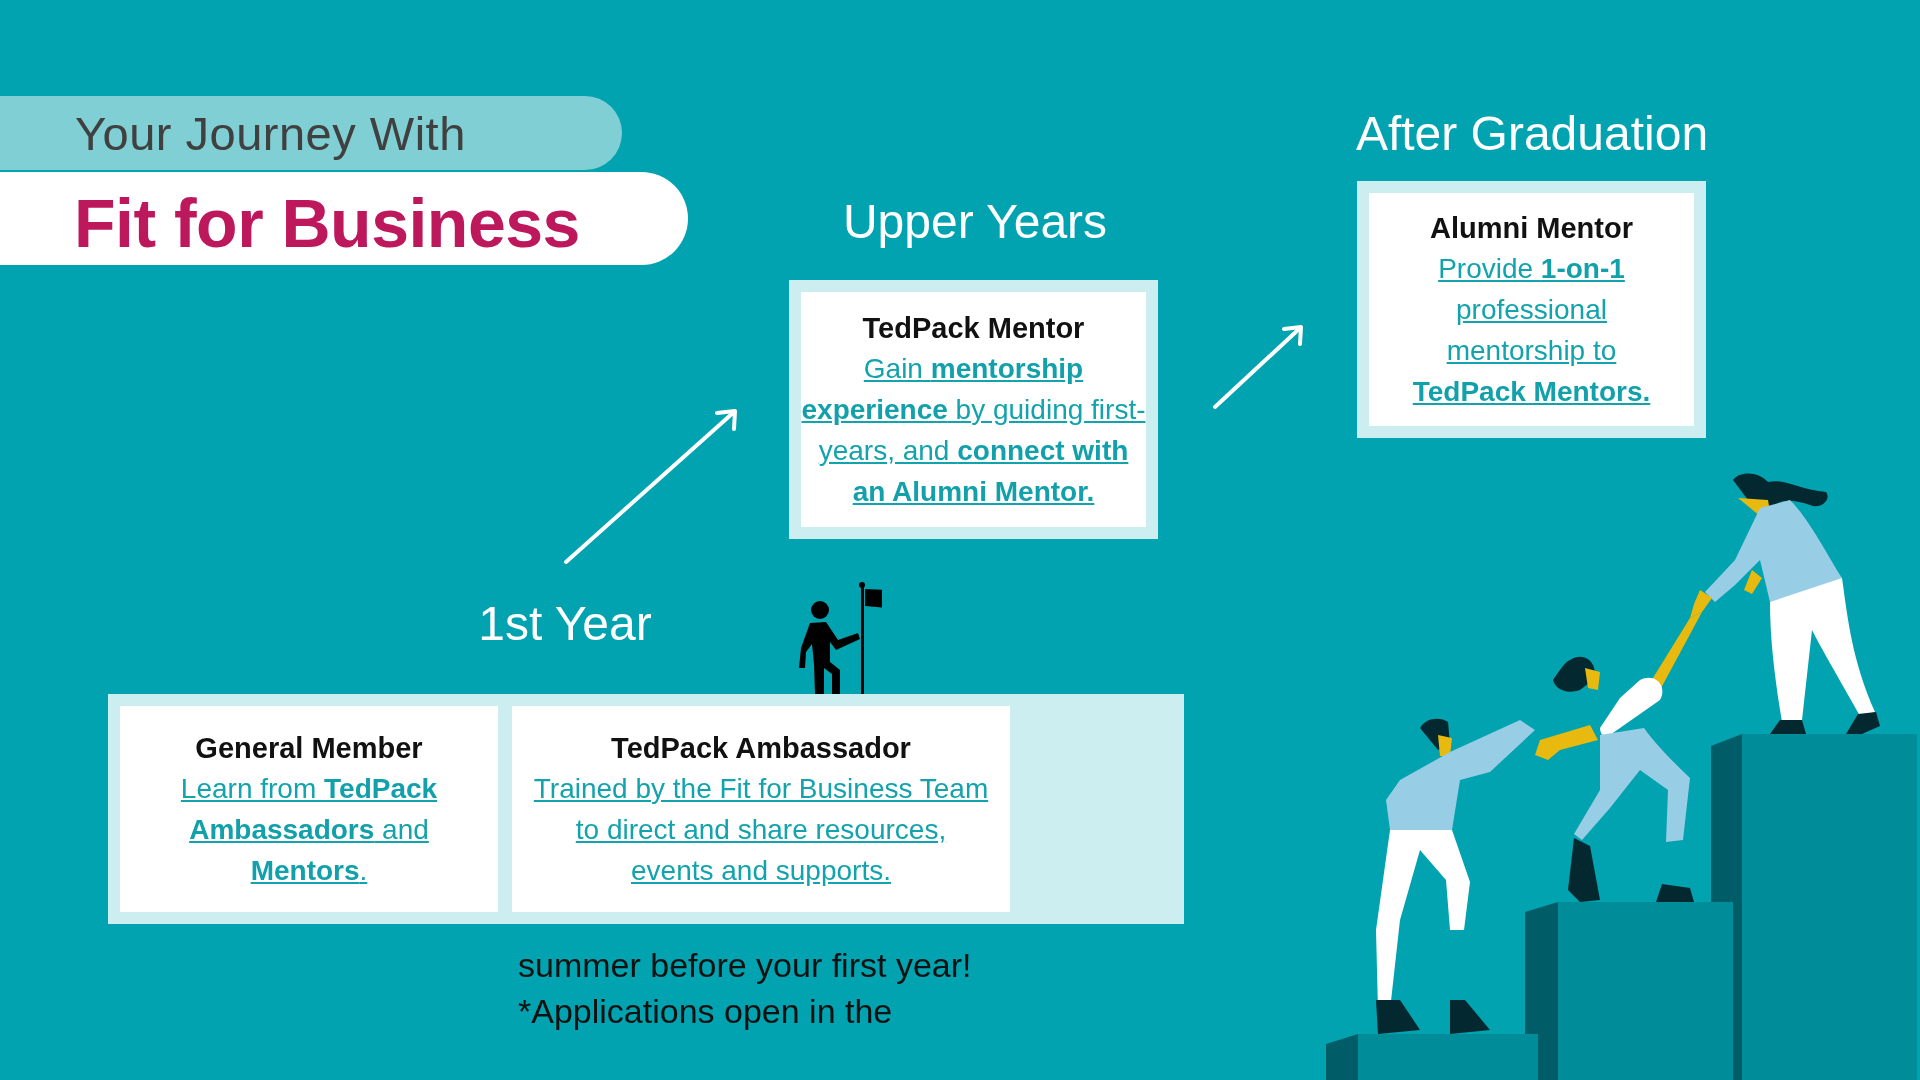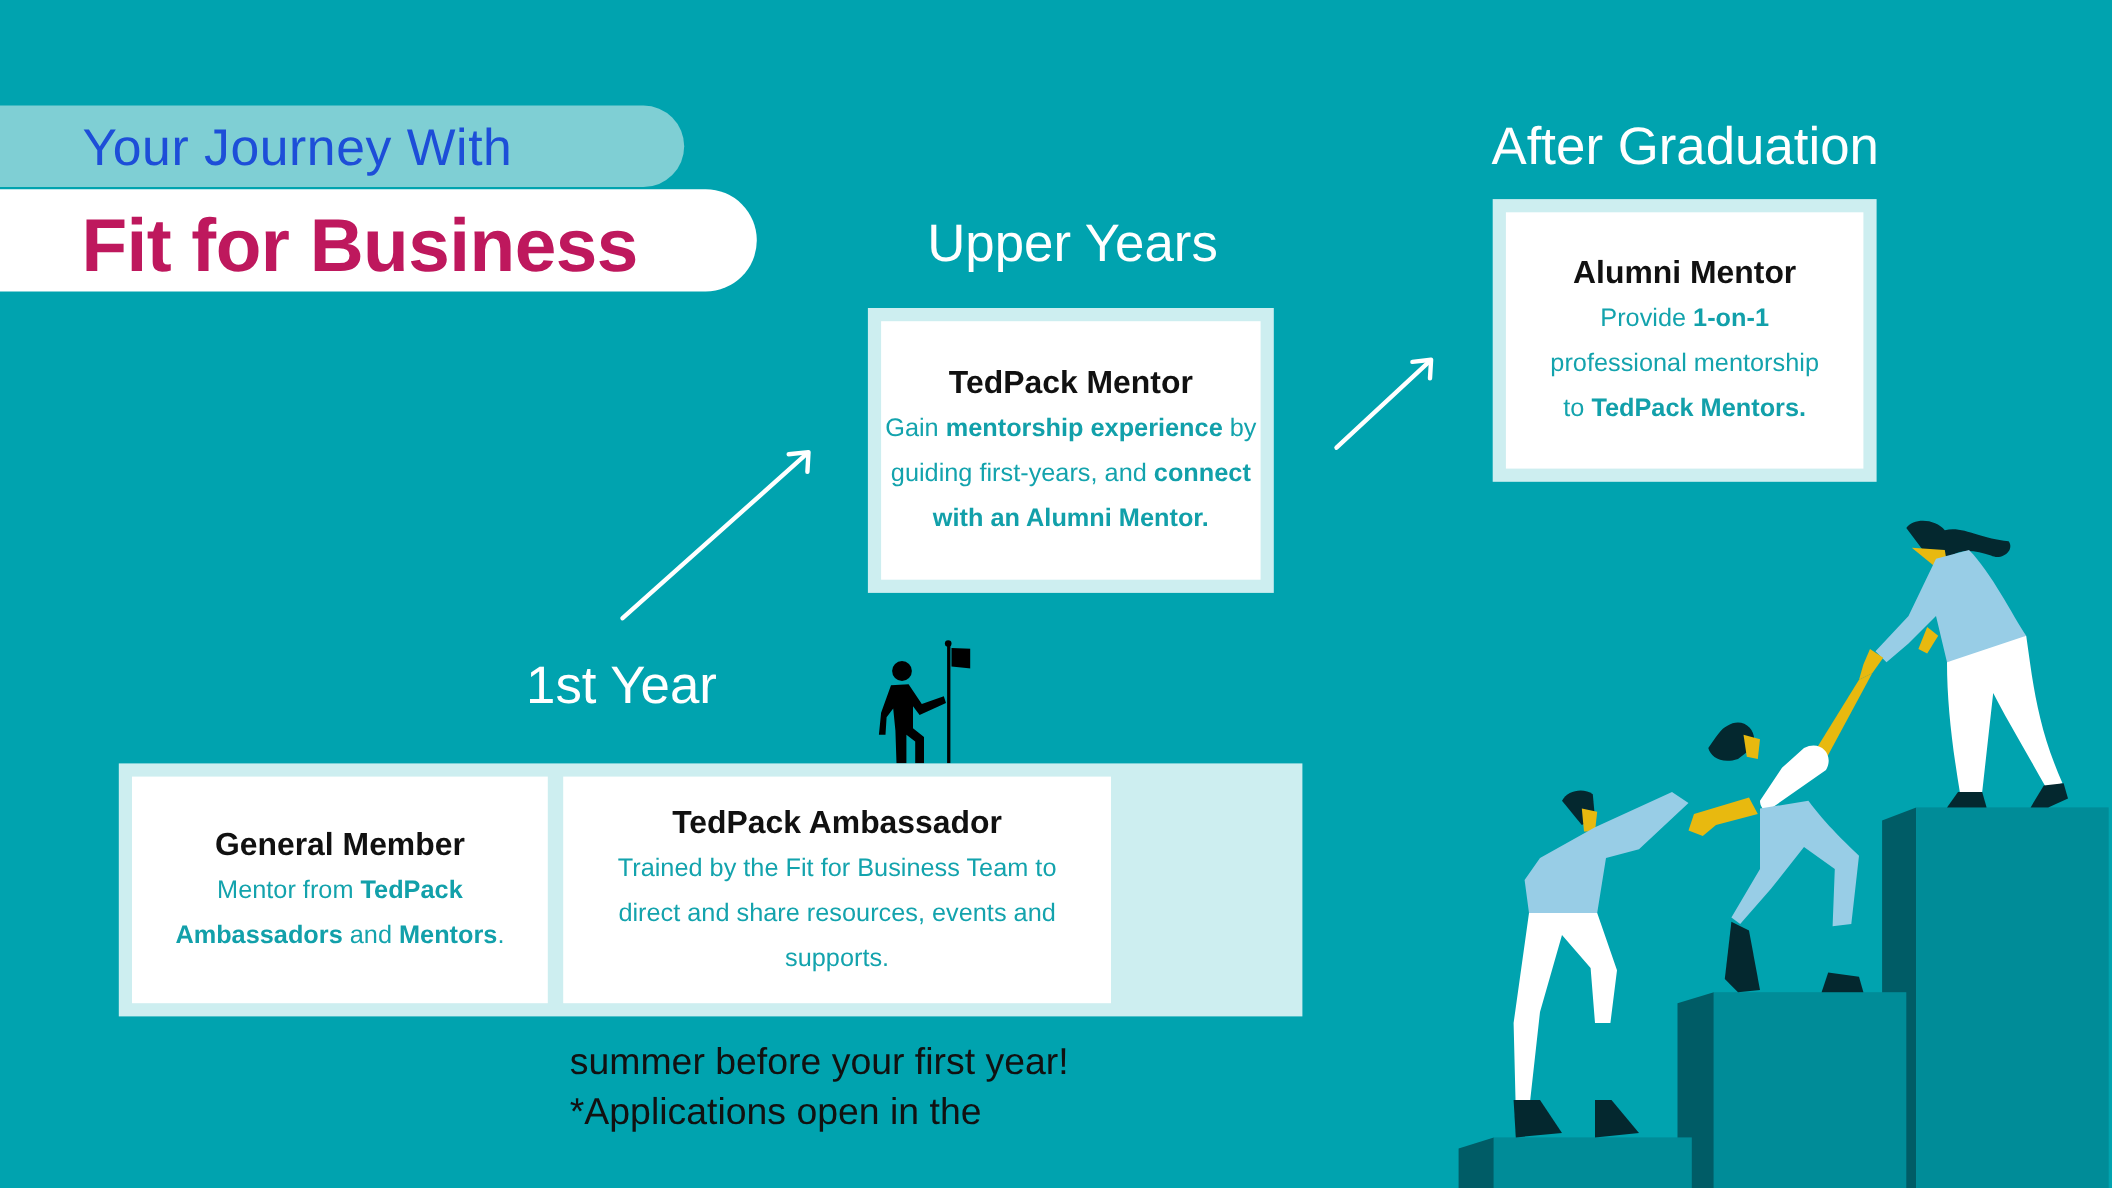--- a/index.html
+++ b/index.html
@@ -10,21 +10,21 @@
   }
   .abs { position:absolute; }
 
   
   .title-bar-light {
     left:0; top:96px; width:622px; height:74px;
     background:#7FCFD4; border-radius:0 40px 40px 0;
   }
   .title-bar-light .txt {
     position:absolute; left:75px; top:10px;
-    font-size:47px; color:#1d4ed8; letter-spacing:0.5px; white-space:nowrap;
+    font-size:47px; color:#404040; letter-spacing:0.5px; white-space:nowrap;
   }
   .title-bar-white {
     left:0; top:172px; width:688px; height:93px;
     background:#FFFFFF; border-radius:0 48px 48px 0;
   }
   .title-bar-white .txt {
     position:absolute; left:74px; top:12px;
     font-size:68px; font-weight:bold; color:#be185d; white-space:nowrap; letter-spacing:-0.5px;
   }
 
@@ -34,21 +34,21 @@
   }
 
   
   .card-outer { background:#CDEEF0; }
   .card-inner {
     position:absolute; background:#FFFFFF;
     display:flex; flex-direction:column; align-items:center; justify-content:center;
     text-align:center;
   }
   .card-title { font-size:29px; font-weight:bold; color:#111; line-height:40px; }
-  .card-body  { font-size:23px; color:#13A3AD; line-height:41px; }
+  .card-body  { font-size:28px; color:#13A3AD; line-height:41px;text-decoration:underline; }
   .card-body b { font-weight:bold; color:#12A0AA; }
 
   .footnote {
     left:518px; top:942px; font-size:34px; color:#111; line-height:46px;
   }
 
   svg { display:block; }
 </style>
 </head>
 <body>
@@ -98,21 +98,21 @@
     <polygon points="75,11 97,12 96,30 75,28"></polygon>
     <circle cx="30" cy="32" r="9"></circle>
     <path d="M20,45 L36,44 L48,62 L68,55 L70,61 L46,72 L40,64 L40,84 L50,92 L50,116 L42,116 L42,96 L34,90 L34,116 L25,116 L24,86 L22,66 L16,74 L15,90 L9,90 L11,70 Z"></path>
   </g>
 </svg>
 
 <div class="abs card-outer" style="left:108px; top:694px; width:1076px; height:230px;">
   <div class="card-inner" style="left:12px; top:12px; width:378px; height:206px;">
     <div class="card-title">General Member</div>
     <div class="card-body" style="padding:0 20px;">
-      <span>Mentor from </span><b>TedPack Ambassadors</b><span> and </span><b>Mentors</b><span>.</span>
+      <span>Learn from </span><b>TedPack Ambassadors</b><span> and </span><b>Mentors</b><span>.</span>
     </div>
   </div>
   <div class="card-inner" style="left:404px; top:12px; width:498px; height:206px;">
     <div class="card-title">TedPack Ambassador</div>
     <div class="card-body" style="padding:0 20px;">Trained by the Fit for Business Team to direct and share resources, events and supports.</div>
   </div>
 </div>
 
 <div class="abs footnote">
   <div>summer before your first year!</div>

